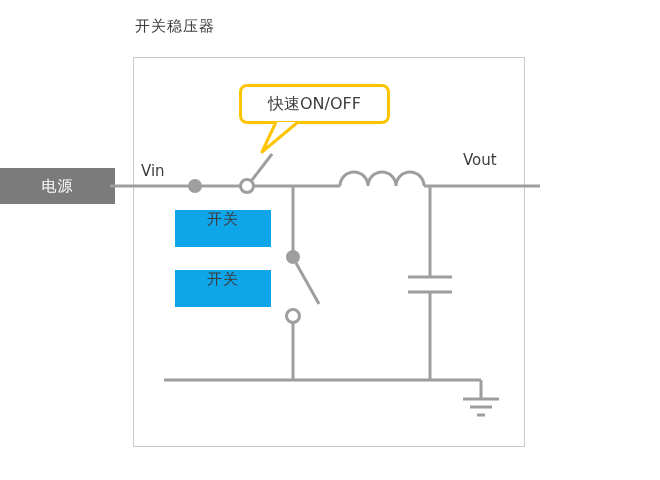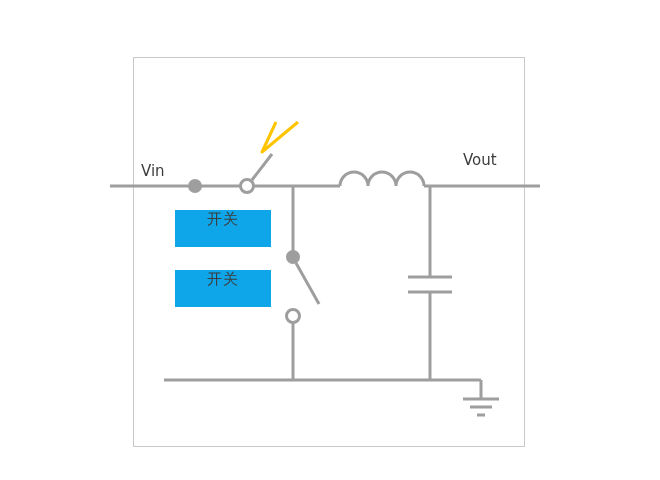--- a/index.html
+++ b/index.html
@@ -87,27 +87,34 @@
     font-size: 14px;
     color: #c8d977;
     z-index: 1;
   }
 </style>
 </head>
 <body>
 
 <div class="stage">
 
+  <div class="diagram-title">开关稳压器</div>
 
   <div class="circuit-box"></div>
 
+  <div class="callout">
+    <span>快速ON/OFF</span>
+  </div>
 
   <div class="pin-label vin">Vin</div>
   <div class="pin-label vout">Vout</div>
 
+  <div class="gray-block source">
+    <span>电源</span>
+  </div>
 
   <div class="yellow-block sw1">
     <span>开关</span>
   </div>
   <div class="yellow-block sw2">
     <span>开关</span>
   </div>
 
   <svg class="svg-layer" viewBox="0 0 660 480">
     <g stroke="#9e9e9e" stroke-width="3" fill="none">

